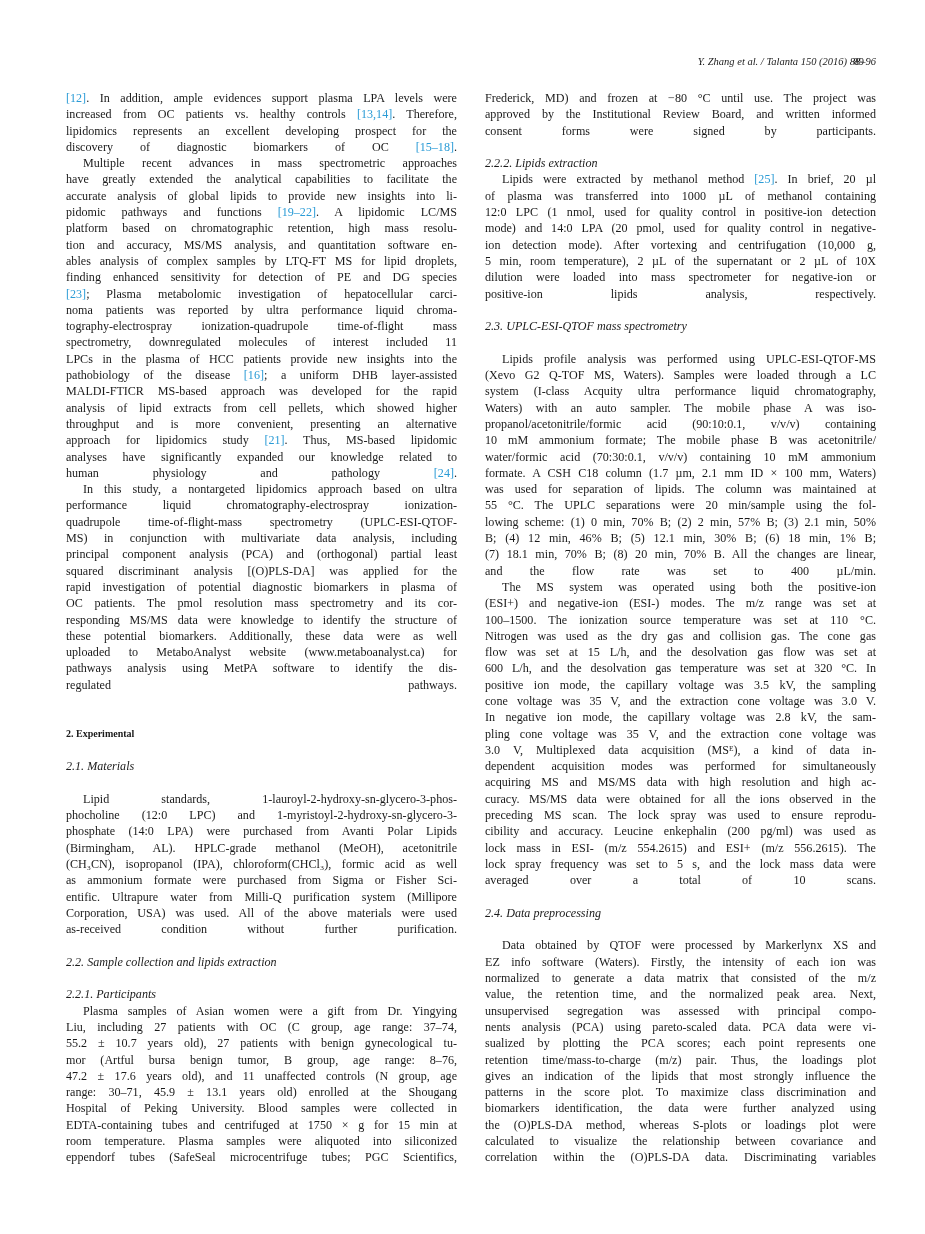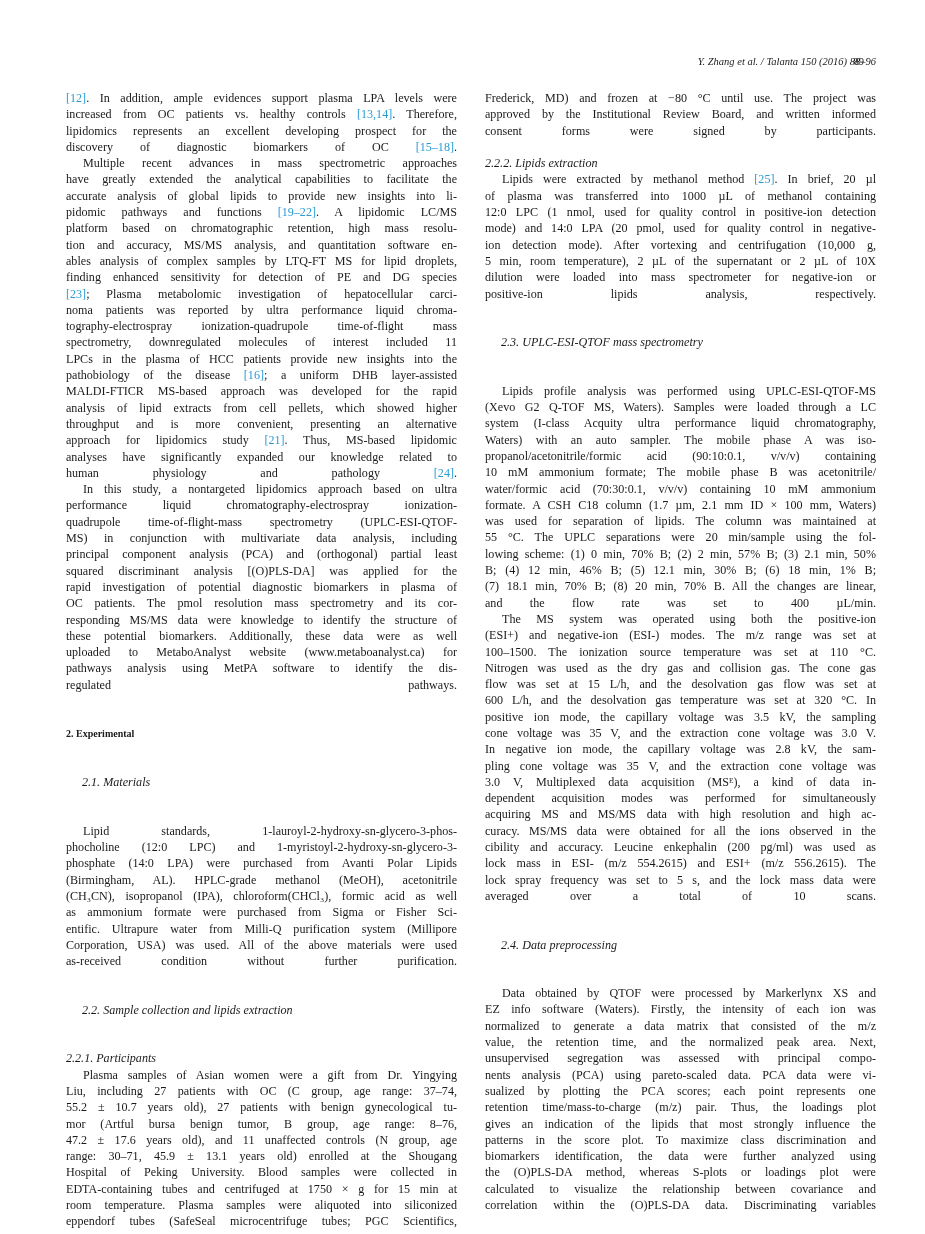--- a/index.html
+++ b/index.html
@@ -12,21 +12,21 @@
   .col { position: absolute; top: 90px; width: 391px; font-size: 12.1px; line-height: 16.3px; }
   .col.left { left: 66px; }
   .col.right { left: 485px; }
   .p { text-align: justify; margin: 0; hyphens: manual; }
   .p span.ln { display: block; text-align: justify; text-align-last: justify; white-space: nowrap; }
   .ln { display: block; text-align: justify; text-align-last: justify; height: 16.3px; overflow: visible; white-space: normal; }
   .ln.last { text-align-last: left; }
   .ln.ind { padding-left: 17px; }
   .cite { color: #2a9bd6; }
   .h1 { font-weight: bold; font-size: 10px; margin: 0; }
-  .h2 { font-style: italic; margin: 16px; }
+  .h2 { font-style: italic; margin: 0; }
   .h3 { font-style: italic; margin: 0; }
   .gap { height: 16.3px; }
 </style>
 </head>
 <body>
 
 <div class="running-head">
   <span class="title">Y. Zhang et al. / Talanta 150 (2016) 88–96</span>
   <span class="pageno">89</span>
 </div>
@@ -157,20 +157,21 @@
       <span class="ln"><span>flow was set at 15 L/h, and the desolvation gas flow was set at</span></span>
       <span class="ln"><span>600 L/h, and the desolvation gas temperature was set at 320 °C. In</span></span>
       <span class="ln"><span>positive ion mode, the capillary voltage was 3.5 kV, the sampling</span></span>
       <span class="ln"><span>cone voltage was 35 V, and the extraction cone voltage was 3.0 V.</span></span>
       <span class="ln"><span>In negative ion mode, the capillary voltage was 2.8 kV, the sam-</span></span>
       <span class="ln"><span>pling cone voltage was 35 V, and the extraction cone voltage was</span></span>
       <span class="ln"><span>3.0 V, Multiplexed data acquisition (MSᴱ), a kind of data in-</span></span>
       <span class="ln"><span>dependent acquisition modes was performed for simultaneously</span></span>
       <span class="ln"><span>acquiring MS and MS/MS data with high resolution and high ac-</span></span>
       <span class="ln"><span>curacy. MS/MS data were obtained for all the ions observed in the</span></span>
+      <span class="ln"><span>preceding MS scan. The lock spray was used to ensure reprodu-</span></span>
       <span class="ln"><span>cibility and accuracy. Leucine enkephalin (200 pg/ml) was used as</span></span>
       <span class="ln"><span>lock mass in ESI- (m/z 554.2615) and ESI+ (m/z 556.2615). The</span></span>
       <span class="ln"><span>lock spray frequency was set to 5 s, and the lock mass data were</span></span>
       <span class="ln last"><span>averaged over a total of 10 scans.</span></span>
     </div>
   <div class="gap"></div>
   <div class="h2 ln last">2.4.  Data preprocessing</div>
   <div class="gap"></div>
   <div class="p" id="rp5">
       <span class="ln ind"><span>Data obtained by QTOF were processed by Markerlynx XS and</span></span>

